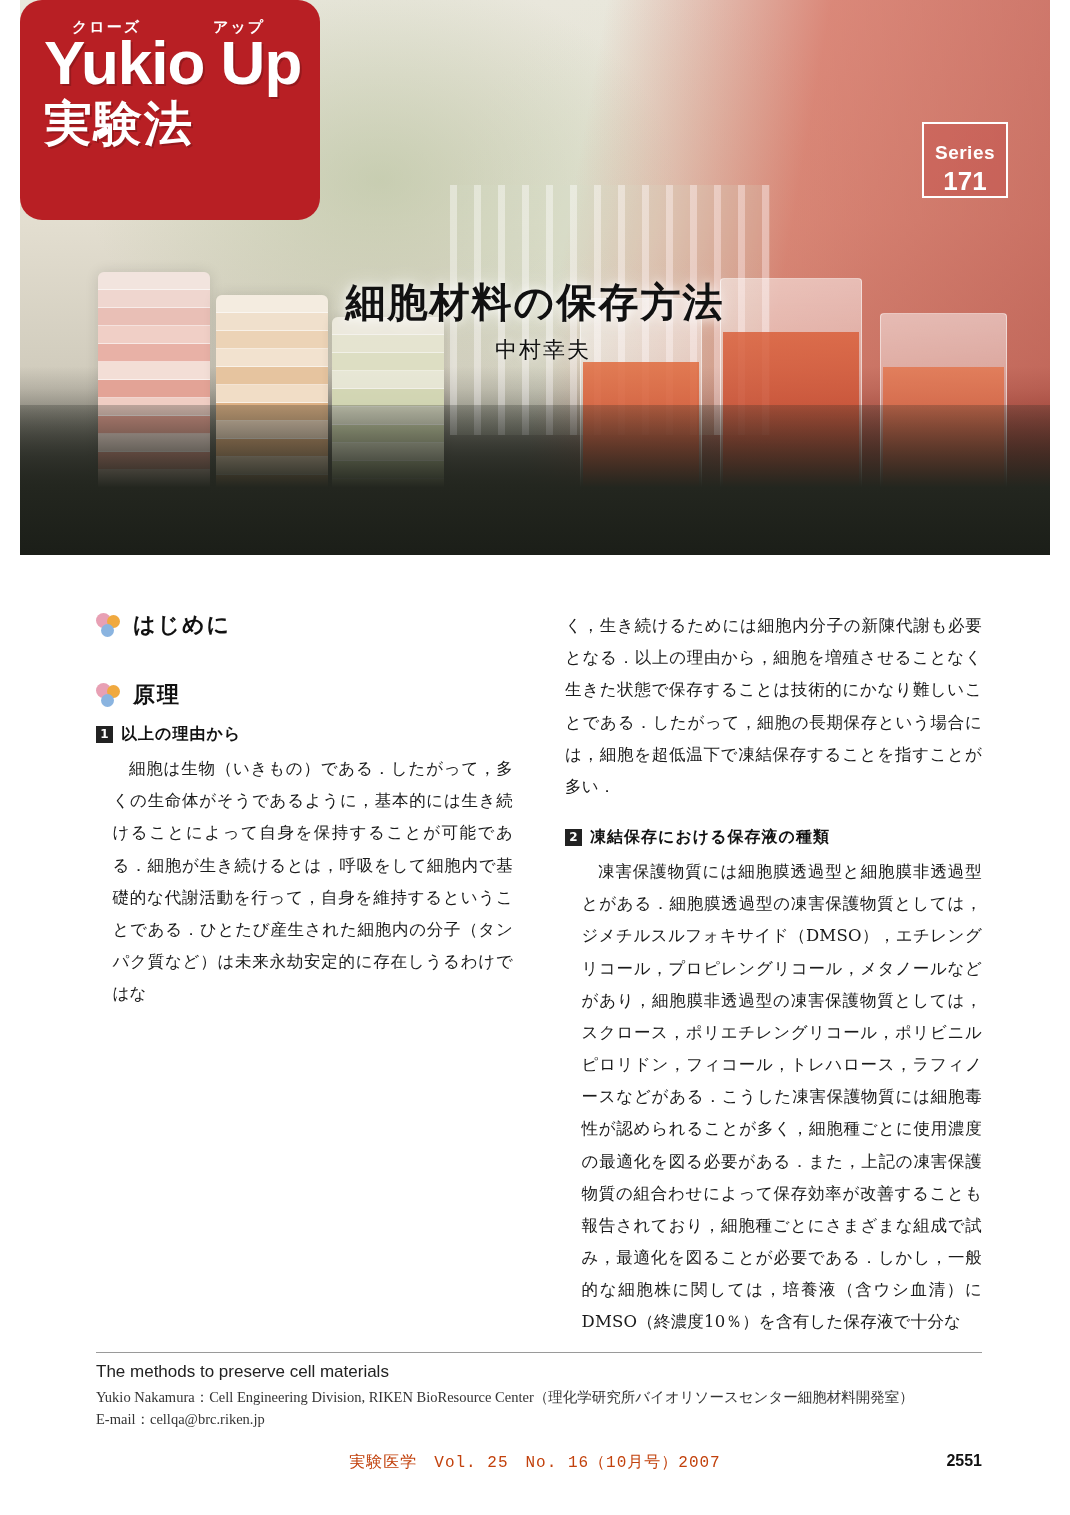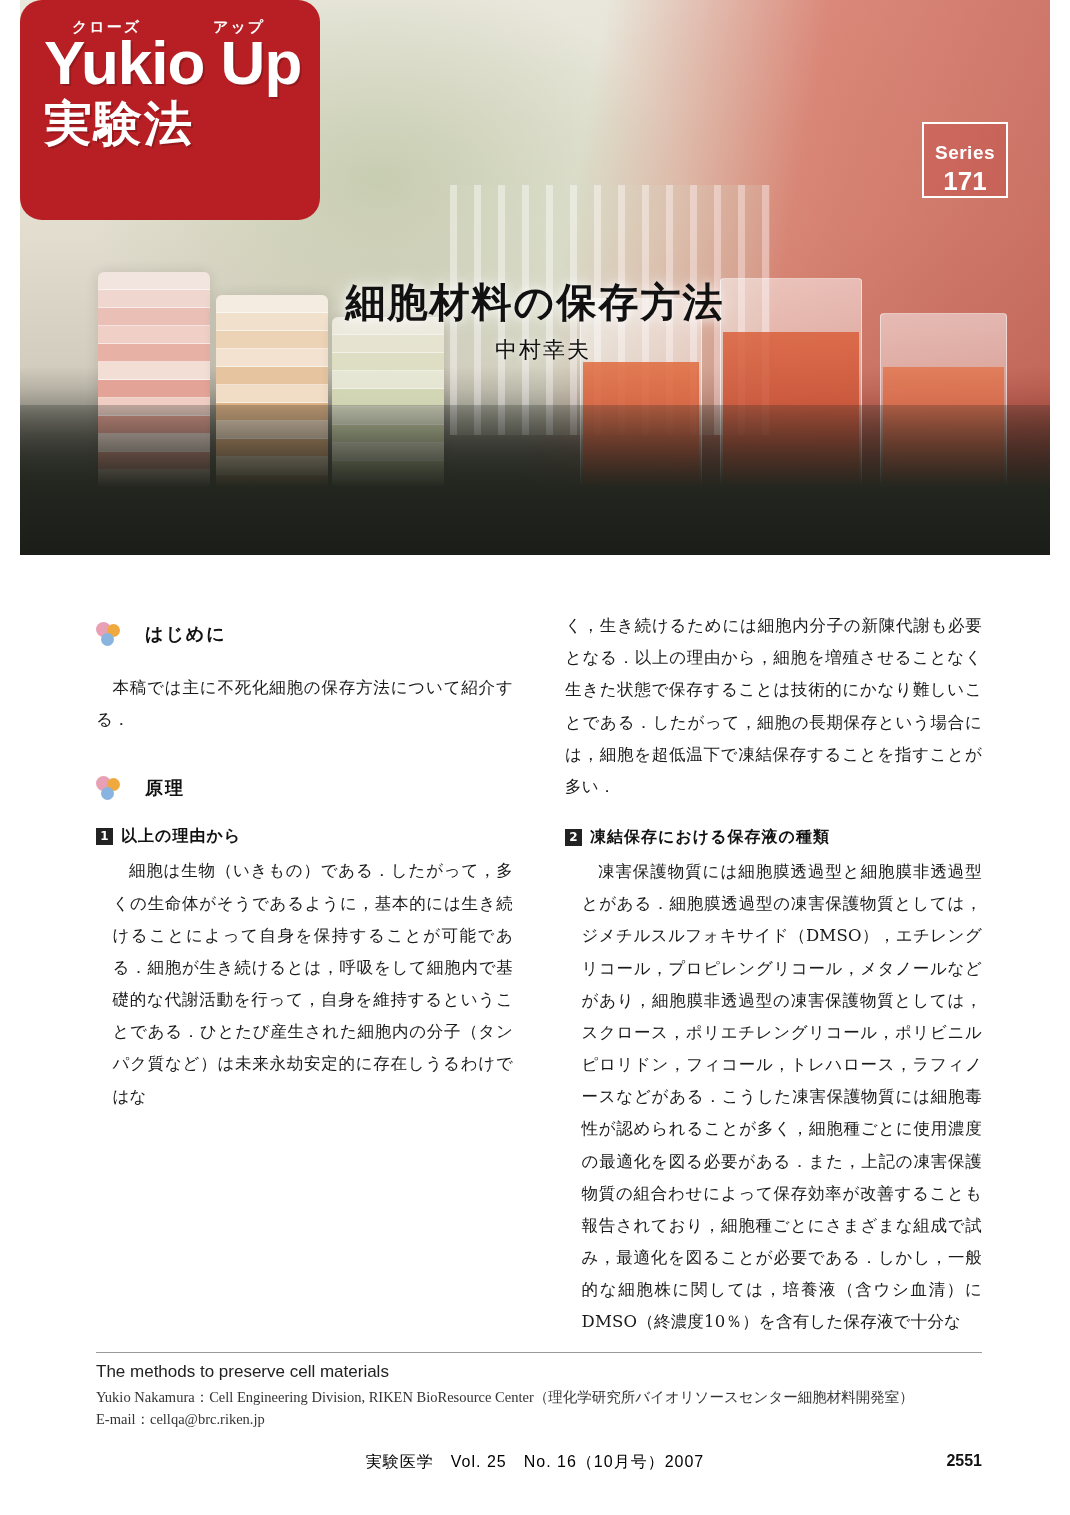--- a/index.html
+++ b/index.html
@@ -210,23 +210,23 @@
   }
   .sec-head .dots span {
     position: absolute;
     border-radius: 50%;
     display: block;
   }
   .sec-head .dots span:nth-child(1){ width:15px;height:15px;background:#e8a0b4;left:0;top:0;}
   .sec-head .dots span:nth-child(2){ width:13px;height:13px;background:#f0a93f;left:11px;top:2px;}
   .sec-head .dots span:nth-child(3){ width:13px;height:13px;background:#8ab4e0;left:5px;top:11px;}
   .sec-head h2 {
-    margin: 12px;
-    font-family: "DejaVu Sans", sans-serif;
-    font-size: 18px;
+    margin: 0;
+    font-family: "DejaVu Sans", sans-serif;
+    font-size: 22px;
     font-weight: 700;
     letter-spacing: 2px;
     color: #111;
   }
 
   .sub-head {
     display: flex;
     align-items: center;
     gap: 8px;
     margin: 6px 0 8px 0;
@@ -296,22 +296,22 @@
   .footnote .email {
     font-size: 14.5px;
     line-height: 1.55;
   }
   .journal-line {
     position: absolute;
     left: 0; right: 0;
     top: 1452px;
     text-align: center;
     font-size: 16px;
-    font-family: Liberation Sans, sans-serif;
-    color: #000000;
+    font-family: Liberation Mono, monospace;
+    color: #c2410c;
     letter-spacing: 1px;
   }
   .page-num {
     position: absolute;
     right: 88px;
     top: 1452px;
     font-family: "Liberation Sans", sans-serif;
     font-size: 16px;
     font-weight: 700;
     color: #111;
@@ -403,21 +403,20 @@
 
   <div class="col">
     <div class="sec-head">
       <span class="dots">
           <span></span>
           <span></span>
           <span></span>
         </span>
       <h2>はじめに</h2>
     </div>
-    <p class="body">本稿では主に不死化細胞の保存方法について紹介する．</p>
 
     <div class="gap-lg"></div>
 
     <div class="sec-head">
       <span class="dots">
           <span></span>
           <span></span>
           <span></span>
         </span>
       <h2>原理</h2>

